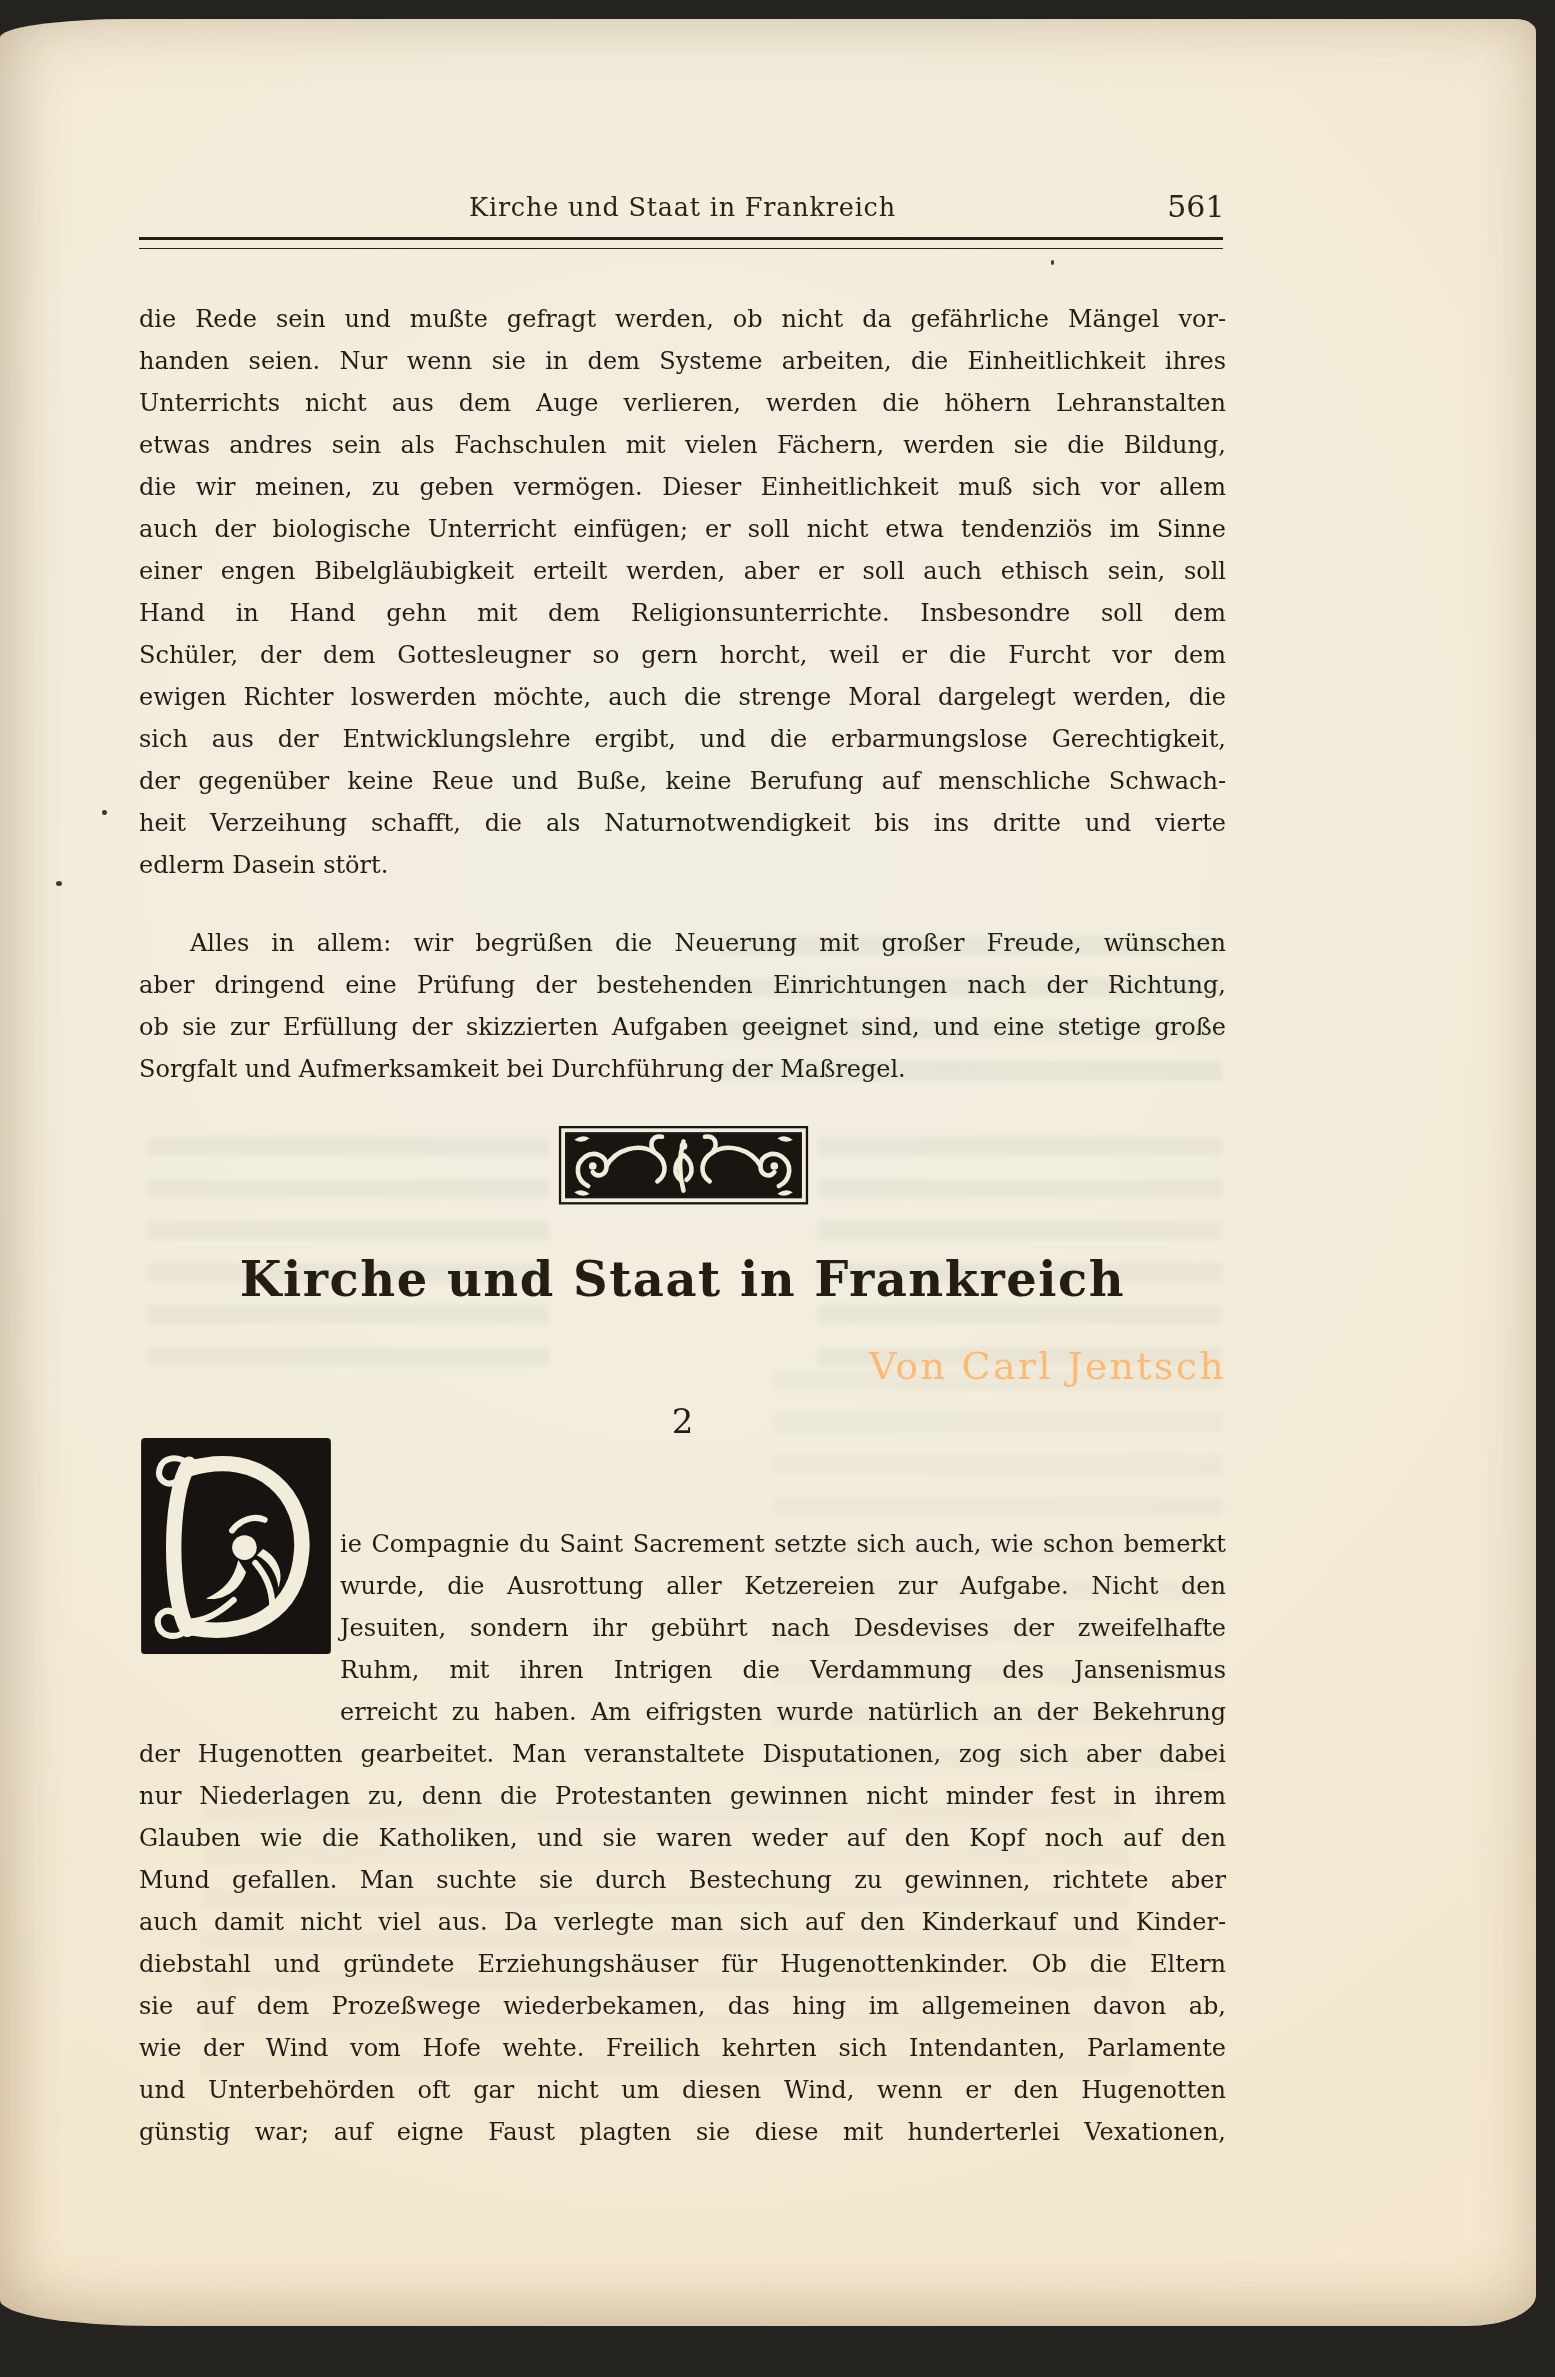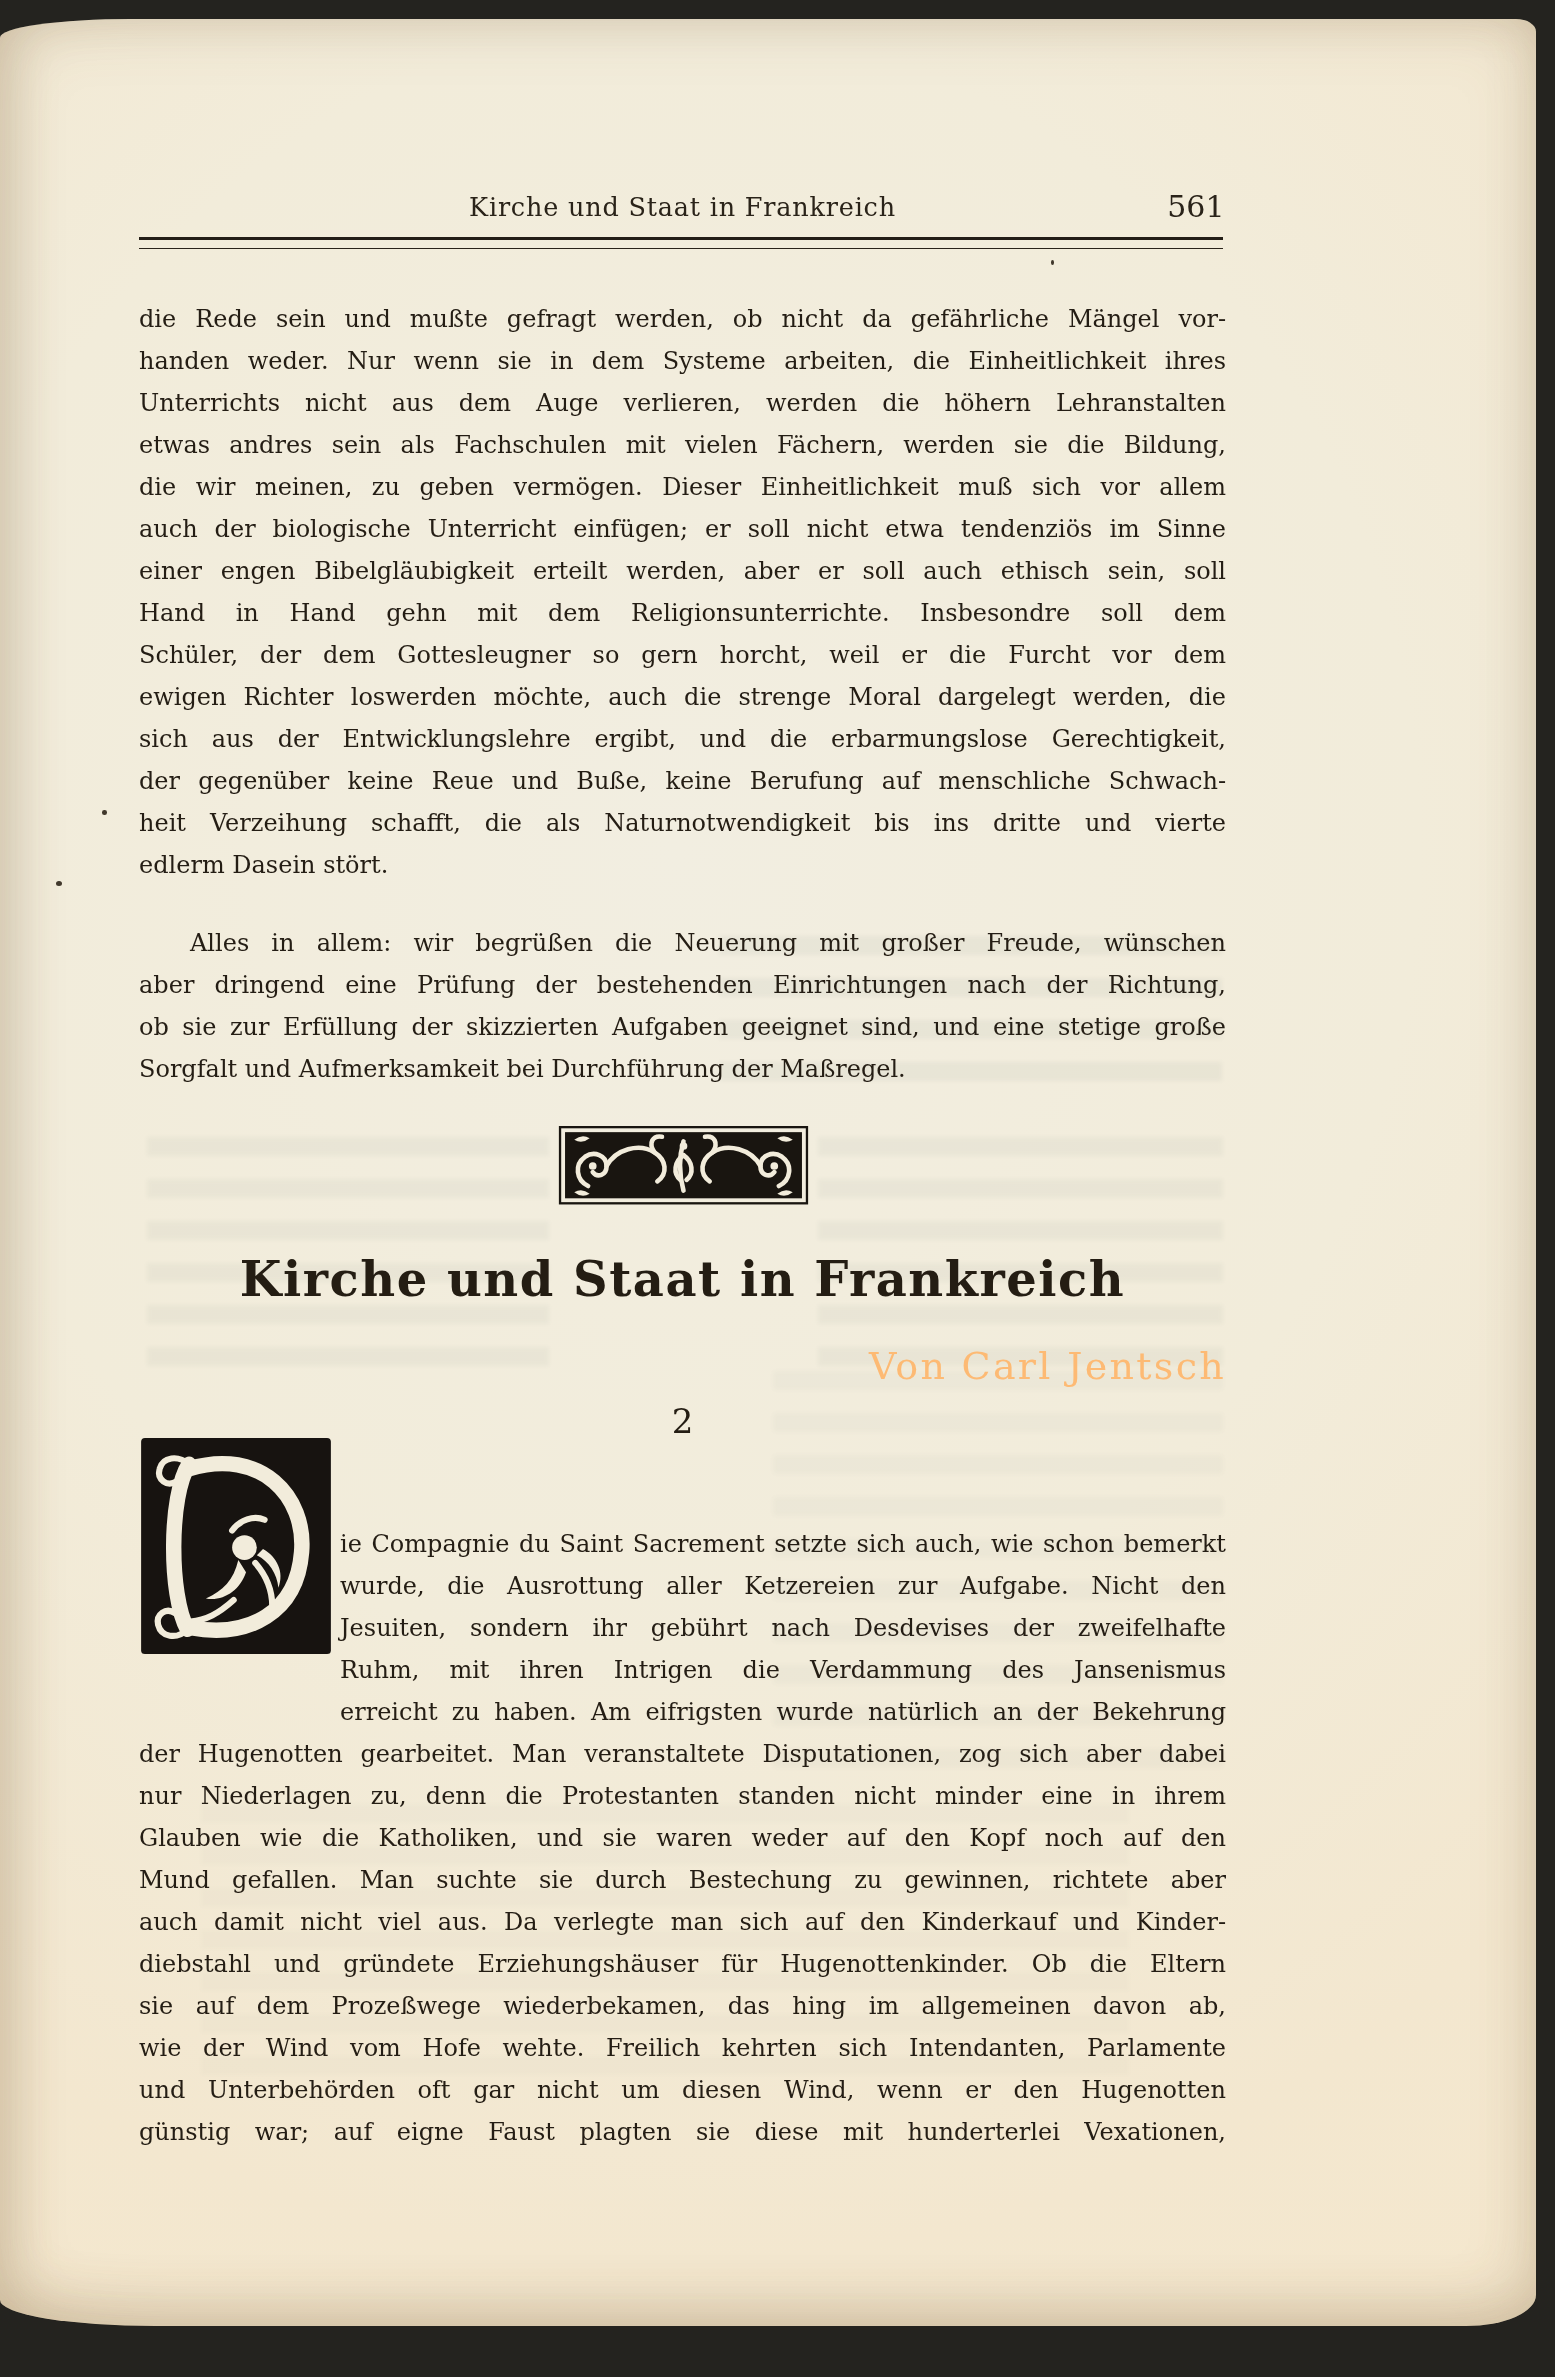--- a/index.html
+++ b/index.html
@@ -85,21 +85,21 @@
   <div class="running-head">
     <div class="rh-title">Kirche und Staat in Frankreich</div>
     <div class="rh-page">561</div>
   </div>
   <div class="head-rule"></div>
 
   <div class="textblock para-end">
     <div>
 
     <span class="line">die Rede sein und mußte gefragt werden, ob nicht da gefährliche Mängel vor-</span>
-        <span class="line">handen weder. Nur wenn sie in dem Systeme arbeiten, die Einheitlichkeit ihres</span>
+        <span class="line">handen seien. Nur wenn sie in dem Systeme arbeiten, die Einheitlichkeit ihres</span>
         <span class="line">Unterrichts nicht aus dem Auge verlieren, werden die höhern Lehranstalten</span>
         <span class="line">etwas andres sein als Fachschulen mit vielen Fächern, werden sie die Bildung,</span>
         <span class="line">die wir meinen, zu geben vermögen. Dieser Einheitlichkeit muß sich vor allem</span>
         <span class="line">auch der biologische Unterricht einfügen; er soll nicht etwa tendenziös im Sinne</span>
         <span class="line">einer engen Bibelgläubigkeit erteilt werden, aber er soll auch ethisch sein, soll</span>
         <span class="line">Hand in Hand gehn mit dem Religionsunterrichte. Insbesondre soll dem</span>
         <span class="line">Schüler, der dem Gottesleugner so gern horcht, weil er die Furcht vor dem</span>
         <span class="line">ewigen Richter loswerden möchte, auch die strenge Moral dargelegt werden, die</span>
         <span class="line">sich aus der Entwicklungslehre ergibt, und die erbarmungslose Gerechtigkeit,</span>
         <span class="line">der gegenüber keine Reue und Buße, keine Berufung auf menschliche Schwach-</span>
@@ -176,21 +176,21 @@
 
     <span class="line cutin">ie Compagnie du Saint Sacrement setzte sich auch, wie schon bemerkt</span>
         <span class="line cutin">wurde, die Ausrottung aller Ketzereien zur Aufgabe. Nicht den</span>
         <span class="line cutin">Jesuiten, sondern ihr gebührt nach Desdevises der zweifelhafte</span>
         <span class="line cutin">Ruhm, mit ihren Intrigen die Verdammung des Jansenismus</span>
         <span class="line cutin">erreicht zu haben. Am eifrigsten wurde natürlich an der Bekehrung</span>
       </div>
     <div>
 
     <span class="line">der Hugenotten gearbeitet. Man veranstaltete Disputationen, zog sich aber dabei</span>
-        <span class="line">nur Niederlagen zu, denn die Protestanten standen nicht minder eine in ihrem</span>
+        <span class="line">nur Niederlagen zu, denn die Protestanten gewinnen nicht minder fest in ihrem</span>
         <span class="line">Glauben wie die Katholiken, und sie waren weder auf den Kopf noch auf den</span>
         <span class="line">Mund gefallen. Man suchte sie durch Bestechung zu gewinnen, richtete aber</span>
         <span class="line">auch damit nicht viel aus. Da verlegte man sich auf den Kinderkauf und Kinder-</span>
         <span class="line">diebstahl und gründete Erziehungshäuser für Hugenottenkinder. Ob die Eltern</span>
         <span class="line">sie auf dem Prozeßwege wiederbekamen, das hing im allgemeinen davon ab,</span>
         <span class="line">wie der Wind vom Hofe wehte. Freilich kehrten sich Intendanten, Parlamente</span>
         <span class="line">und Unterbehörden oft gar nicht um diesen Wind, wenn er den Hugenotten</span>
         <span class="line">günstig war; auf eigne Faust plagten sie diese mit hunderterlei Vexationen,</span>
       </div>
   </div>

